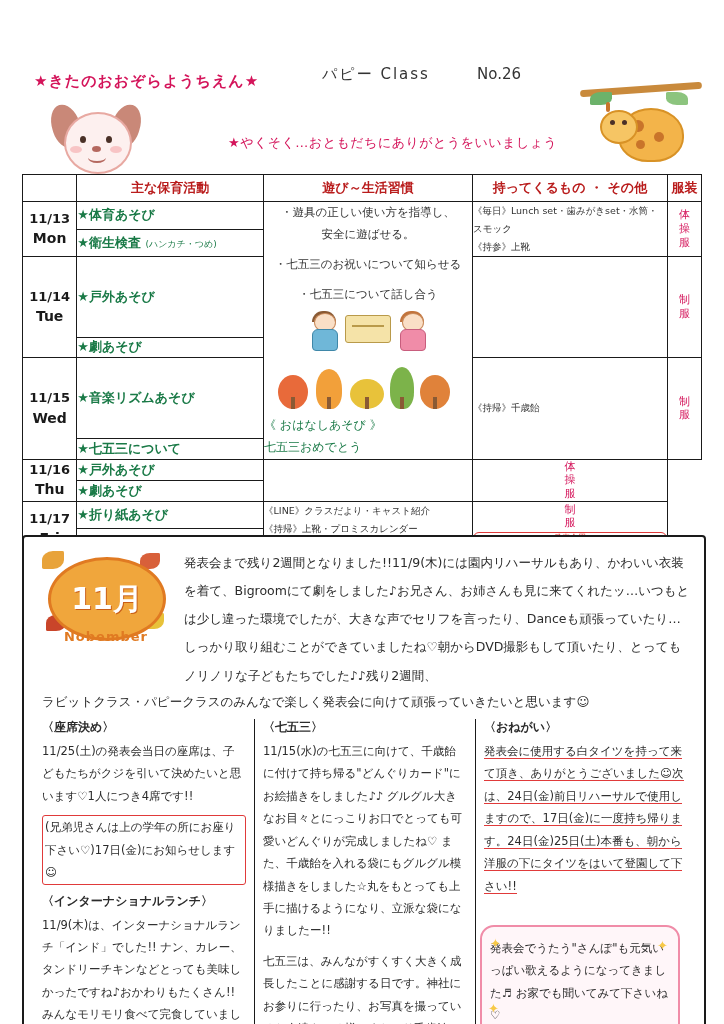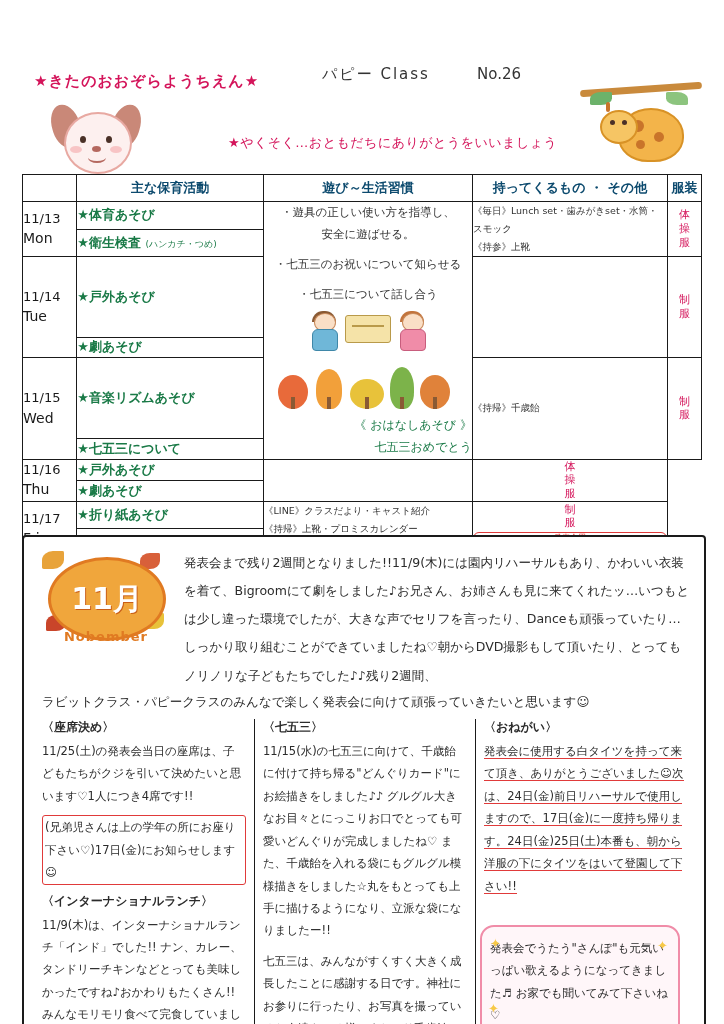--- a/index.html
+++ b/index.html
@@ -66,29 +66,29 @@
   .sched{
     position:absolute;left:22px;top:126px;width:680px;
     border-collapse:collapse;
   }
   .sched td,.sched th{
     border:1px solid #1a1a1a;
     padding:0;
     vertical-align:middle;
   }
   .sched thead th{
-    height:26px;font-size:13px;font-weight:bold;color:#0c4a6e;
+    height:26px;font-size:13px;font-weight:bold;color:#b91c1c;
   }
   .col-date{width:54px;}
   .col-act{width:186px;}
   .col-play{width:208px;}
   .col-bring{width:194px;}
   .col-cloth{width:34px;}
   .dcell{
-    text-align:left;font-size:13px;font-weight:normal;color:#1a1a1a;line-height:1.5;
+    text-align:center;font-size:13px;font-weight:bold;color:#1a1a1a;line-height:1.5;
     padding:3px 0;
   }
   .dcell .dow{font-size:14px;}
   .act{
     font-size:13px;color:#1a7a47;padding:4px 0 4px 10px;font-weight:bold;
   }
   .act .sub{font-size:9px;color:#1a7a47;font-weight:normal;}
   .playcell{
     font-size:11.5px;color:#333;text-align:center;line-height:1.9;padding:4px;
   }
@@ -96,21 +96,21 @@
     font-size:9.5px;color:#333;line-height:1.9;padding:4px 3px;
   }
   .cloth{
     text-align:center;font-size:11px;color:#d4145a;line-height:1.25;padding:2px 0;
     writing-mode:horizontal-tb;
   }
   .cloth span{display:block;}
   .hl-red{color:#e03a3a;border:1px solid #e03a3a;border-radius:10px;padding:0 3px;display:inline-block;}
   .tights{color:#e05a9a;}
   .bus-note{font-size:11.5px;color:#2b2b2b;text-align:center;padding:6px 0;}
-  .ohanashi{color:#1a7a47;font-size:12px;text-align:right;line-height:1.8;}
+  .ohanashi{color:#1a7a47;font-size:12px;text-align:left;line-height:1.8;}
 
   
   .kids{display:flex;justify-content:center;align-items:flex-end;gap:6px;height:44px;margin-top:2px;}
   .kid{width:30px;height:38px;position:relative;}
   .kid .h{position:absolute;left:5px;top:0;width:20px;height:17px;background:#fadfc6;border:1px solid #c98a5a;border-radius:50%;}
   .kid .hair{position:absolute;left:3px;top:-2px;width:24px;height:11px;background:#8a5a34;border-radius:12px 12px 0 0;}
   .kid .b{position:absolute;left:3px;top:16px;width:24px;height:20px;background:#6fb7d8;border:1px solid #3f87a8;border-radius:6px 6px 4px 4px;}
   .kid.g .b{background:#f08ca8;border-color:#c85d7d;}
   .card{width:44px;height:26px;background:#f5e3a8;border:1px solid #b99a4a;border-radius:3px;position:relative;align-self:center;}
   .card:after{content:"";position:absolute;left:6px;top:9px;width:32px;height:2px;background:#b99a4a;}

